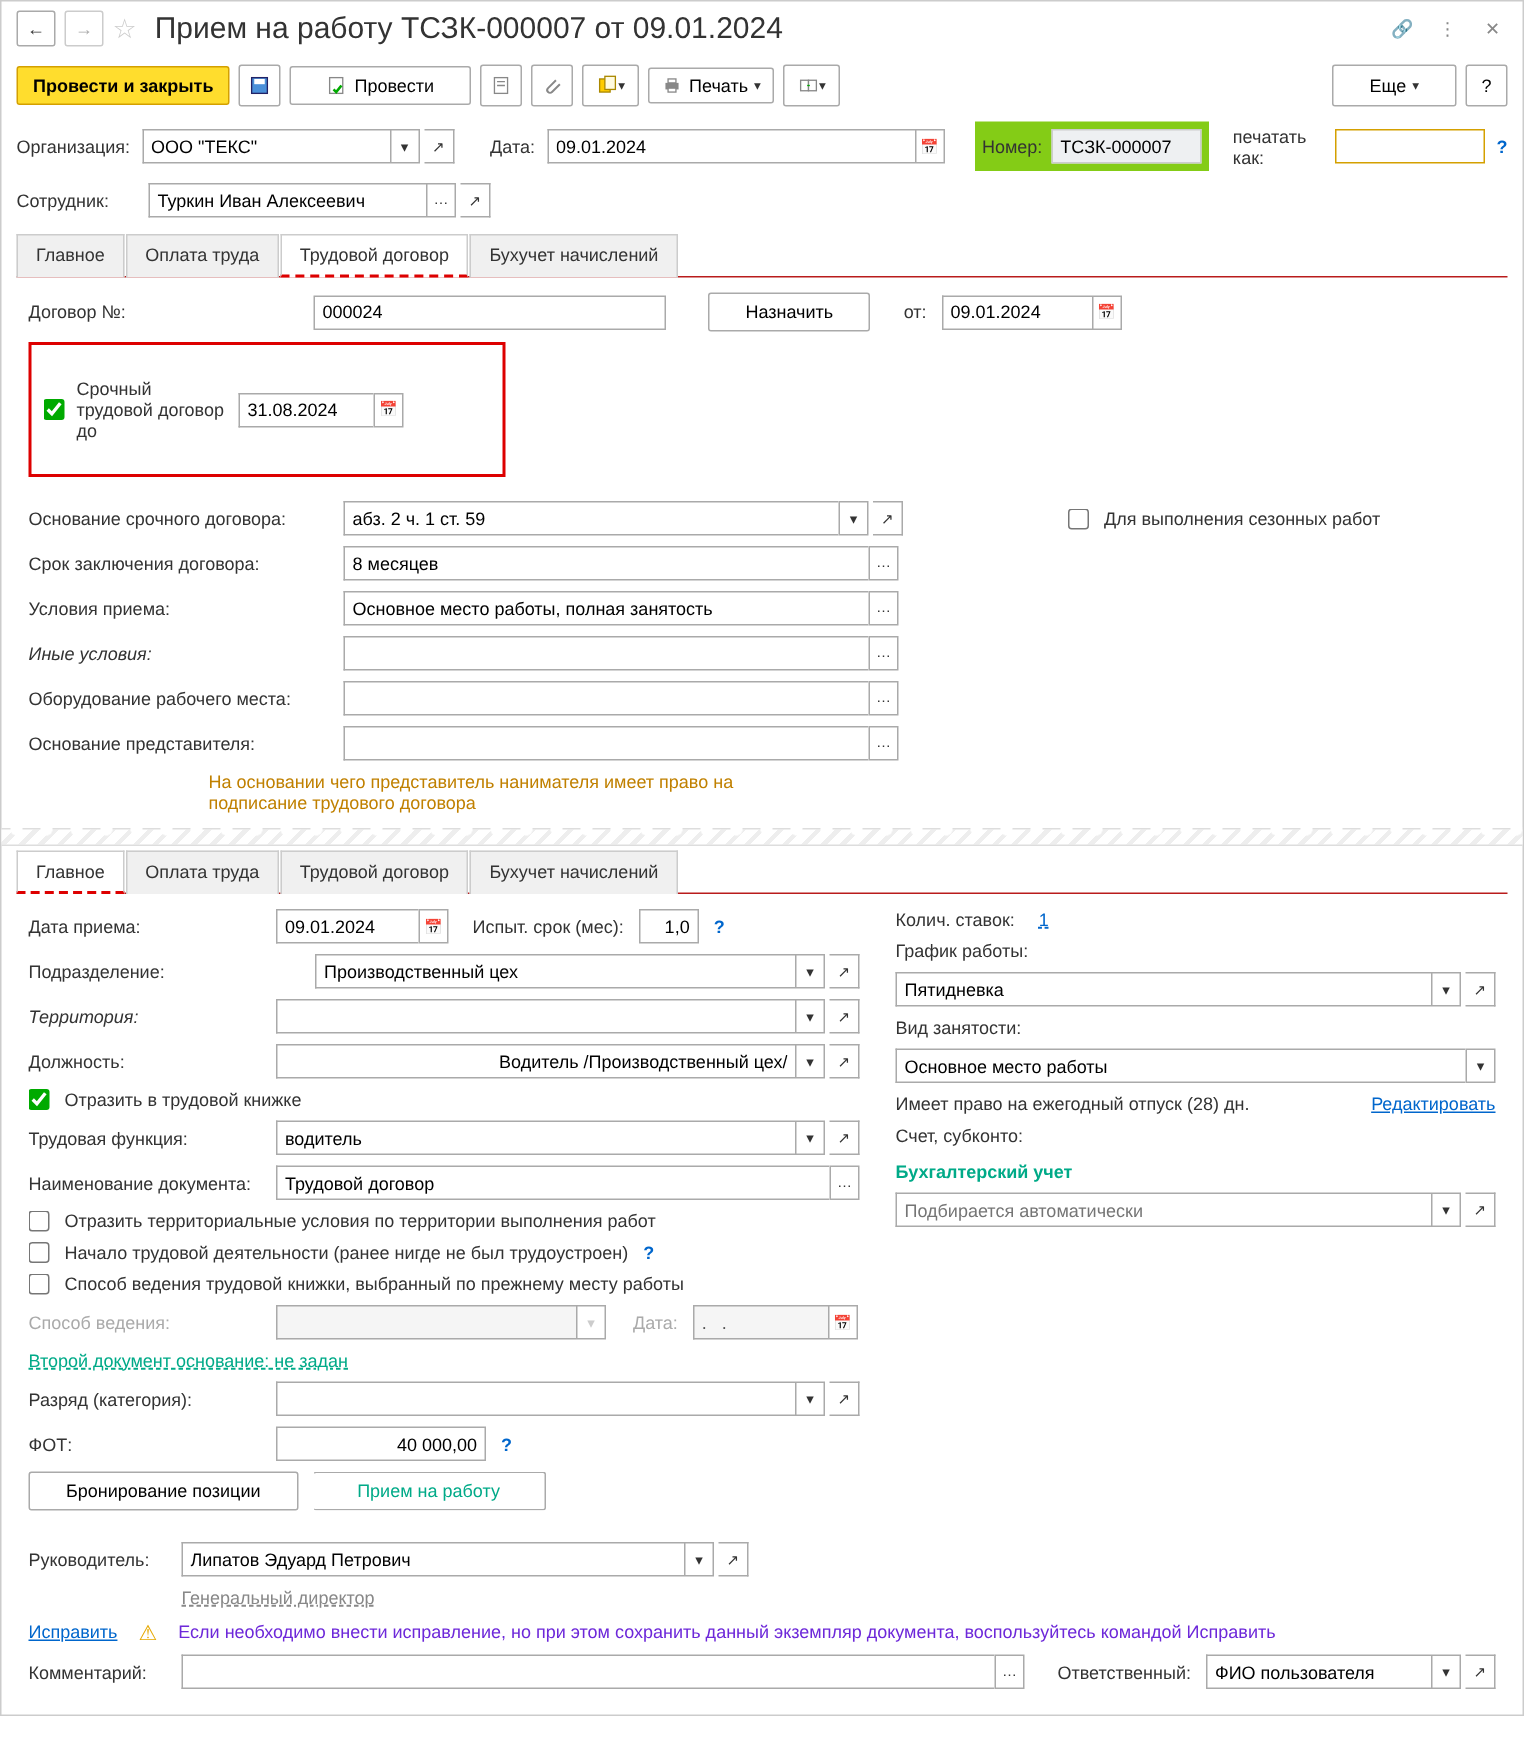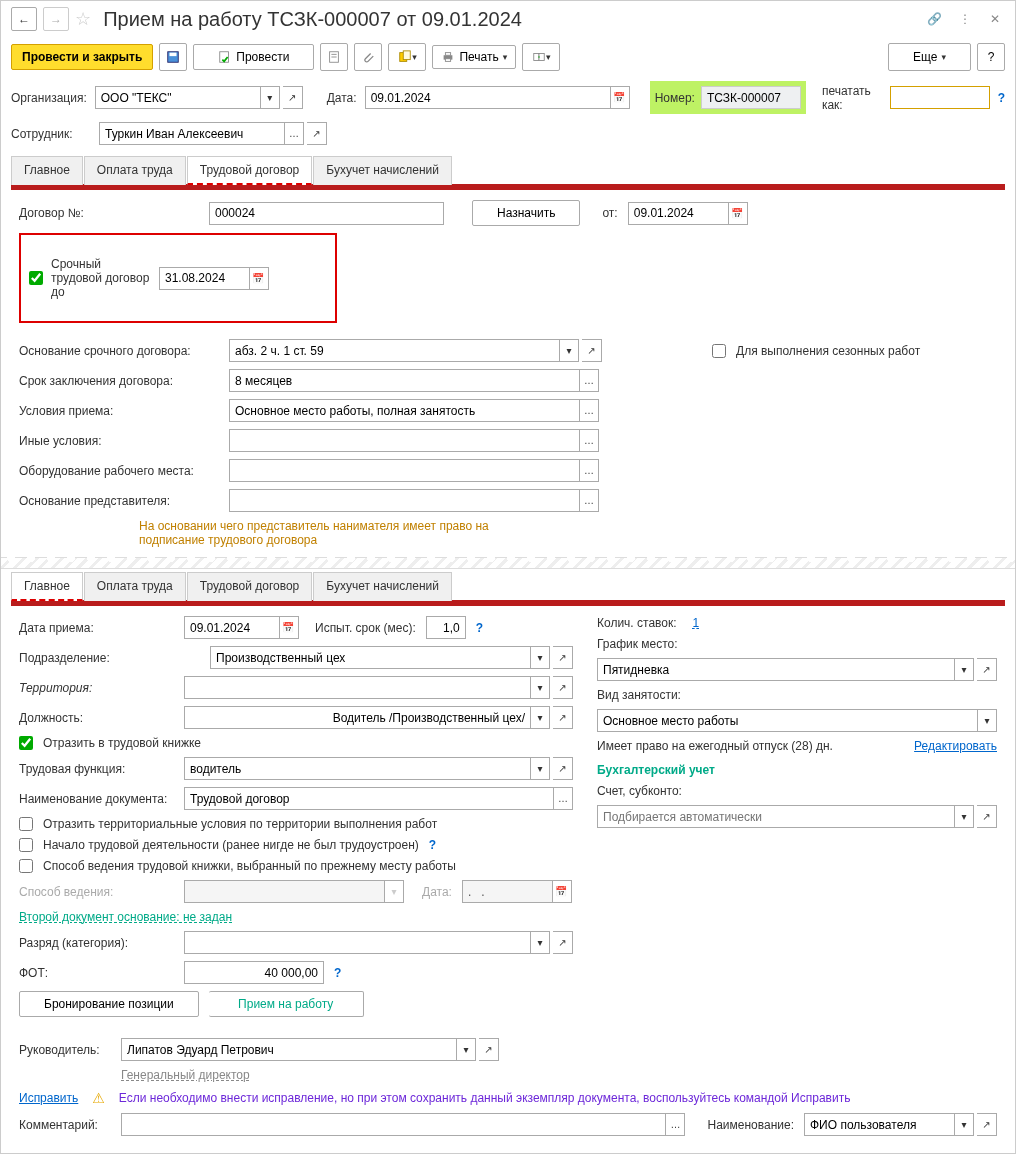--- a/index.html
+++ b/index.html
@@ -21,21 +21,21 @@
 
   .form-row { display:flex; align-items:center; padding: 4px 10px; gap:8px; }
   .label { color:#333; }
   .input { border:1px solid #aaa; padding:3px 5px; background:#fff; height:23px; }
   .input-group { display:flex; align-items:stretch; }
   .input-group .input { border-right:none; }
   .input-group .ig-btn { border:1px solid #aaa; background:#fff; width:20px; height:23px; display:flex; align-items:center; justify-content:center; cursor:pointer; font-size:10px; }
   .input-group .ig-btn + .ig-btn { border-left:none; }
   .input-group .ig-btn.out { margin-left:3px; }
 
-  .tabs { display:flex; border-bottom:6px solid #b91c1c; margin:6px 10px 0 10px; }
+  .tabs { display:flex; border-bottom:1px solid #b91c1c; margin:6px 10px 0 10px; }
   .tab { padding:6px 12px; border:1px solid #ccc; border-bottom:none; background:#f0f0f0; cursor:pointer; margin-right:1px; position:relative; top:1px; }
   .tab.active { background:#fff; border-bottom:2px dashed #d00; color:#333; }
 
   .panel { padding: 10px 18px; }
   .field-row { display:flex; align-items:center; margin-bottom:7px; gap:10px; }
   .field-label { width:180px; color:#333; }
   .field-label2 { color:#333; }
 
   .red-box { border:2px solid #d00; padding:22px 8px; display:flex; align-items:center; gap:8px; }
   .checkbox { width:14px; height:14px; }
@@ -46,21 +46,21 @@
   .q { color:#06c; font-weight:bold; cursor:pointer; }
   .green-heading { color:#0a8; font-weight:bold; }
 
   .torn-edge { height:12px; background: repeating-linear-gradient(135deg,#fff,#fff 6px,#eee 6px,#eee 9px); border-top:1px solid #ddd; border-bottom:1px solid #ddd; position:relative; }
   .torn-edge::before { content:""; position:absolute; top:-4px; left:0; right:0; height:8px; background:radial-gradient(circle at 10px 4px,#fff 4px,transparent 4px); background-size:20px 8px; }
 
   .two-col { display:flex; gap:24px; }
   .col { flex:1; }
 
   .yellow-input { background:#fff; border:1px solid #d4a000; }
-  .gray-row { background:#bef264; padding:5px; }
+  .gray-row { background:#84cc16; padding:5px; }
 
   .warn-icon { color:#e6a800; font-size:14px; margin:0 4px; }
   .attention { color:#6d28d9; font-size:12px; }
 
   .caret { font-size:9px; color:#333; }
   .disabled-text { color:#aaa; }
 
   svg.ic { width:14px; height:14px; }
 </style>
 </head>
@@ -219,21 +219,21 @@
 
     <div class="field-row">
       <span class="field-label" style="width:200px;">Условия приема:</span>
       <div class="input-group">
         <input class="input" style="width: 350px;" value="Основное место работы, полная занятость">
         <div class="ig-btn">…</div>
       </div>
     </div>
 
     <div class="field-row">
-      <span class="field-label" style="width:200px;">Иные условия:</span>
+      <span class="field-label" style="width:200px;font-style:italic;">Иные условия:</span>
       <div class="input-group">
         <input class="input" style="width: 350px;">
         <div class="ig-btn">…</div>
       </div>
     </div>
 
     <div class="field-row">
       <span class="field-label" style="width:200px;">Оборудование рабочего места:</span>
       <div class="input-group">
         <input class="input" style="width: 350px;">
@@ -378,21 +378,21 @@
       </div>
 
     </div>
 
     <div class="col" style="max-width:400px;">
       <div class="field-row">
         <span class="field-label2">Колич. ставок:</span>
         <span style="color:#06c; text-decoration:underline dashed; cursor:pointer; margin-left:6px;">1</span>
       </div>
       <div class="field-row">
-          <span class="field-label2">График место:</span>
+          <span class="field-label2">График работы:</span>
         </div>
       <div class="field-row">
         <div class="input-group" style="flex:1;">
           <input class="input" style="flex: 1 1 0%;" value="Пятидневка">
           <div class="ig-btn">▾</div>
           <div class="ig-btn out">↗</div>
         </div>
       </div>
       <div class="field-row">
           <span class="field-label2">Вид занятости:</span>
@@ -400,26 +400,26 @@
       <div class="field-row">
         <div class="input-group" style="flex:1;">
           <input class="input" style="flex: 1 1 0%;" value="Основное место работы">
           <div class="ig-btn">▾</div>
         </div>
       </div>
       <div class="field-row">
         <span>Имеет право на ежегодный отпуск (28) дн.</span>
         <span class="link-blue" style="margin-left:auto;">Редактировать</span>
       </div>
+      <div class="field-row">
+          <span class="field-label2">Счет, субконто:</span>
+        </div>
       <div class="field-row" style="margin-top:10px;">
         <span class="green-heading">Бухгалтерский учет</span>
       </div>
-      <div class="field-row">
-          <span class="field-label2">Счет, субконто:</span>
-        </div>
       <div class="field-row">
         <div class="input-group" style="flex:1;">
           <input class="input" style="flex: 1 1 0%; color: rgb(170, 170, 170);" placeholder="Подбирается автоматически">
           <div class="ig-btn">▾</div>
           <div class="ig-btn out">↗</div>
         </div>
       </div>
     </div>
   </div>
 
@@ -439,21 +439,21 @@
       <span class="link-blue">Исправить</span>
       <span class="warn-icon">⚠</span>
       <span class="attention">Если необходимо внести исправление, но при этом сохранить данный экземпляр документа, воспользуйтесь командой Исправить</span>
     </div>
     <div class="field-row">
       <span class="field-label" style="width:92px;">Комментарий:</span>
       <div class="input-group" style="flex:1;">
         <input class="input" style="flex: 1 1 0%;">
         <div class="ig-btn">…</div>
       </div>
-      <span class="label" style="margin-left:12px;">Наименование:</span>
+      <span class="label" style="margin-left:12px;">Ответственный:</span>
       <div class="input-group">
         <input class="input" style="width: 150px;" value="ФИО пользователя">
         <div class="ig-btn">▾</div>
         <div class="ig-btn out">↗</div>
       </div>
     </div>
   </div>
 
 </div>
 

